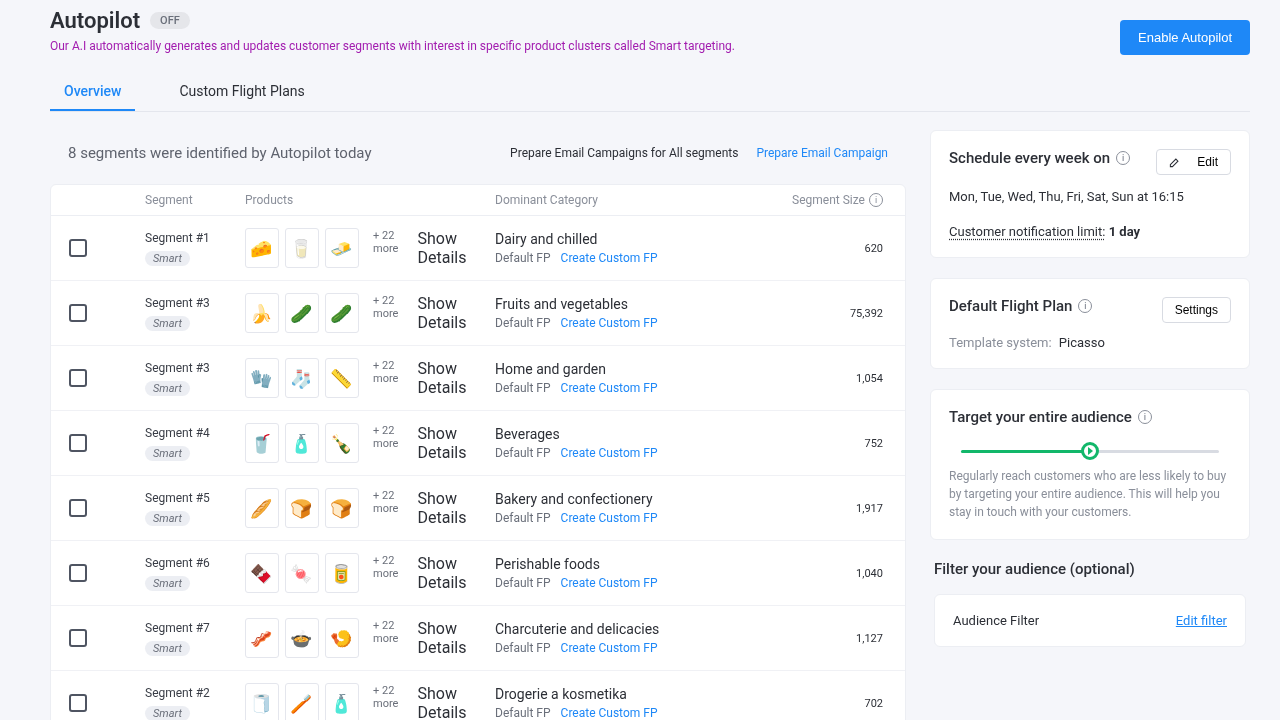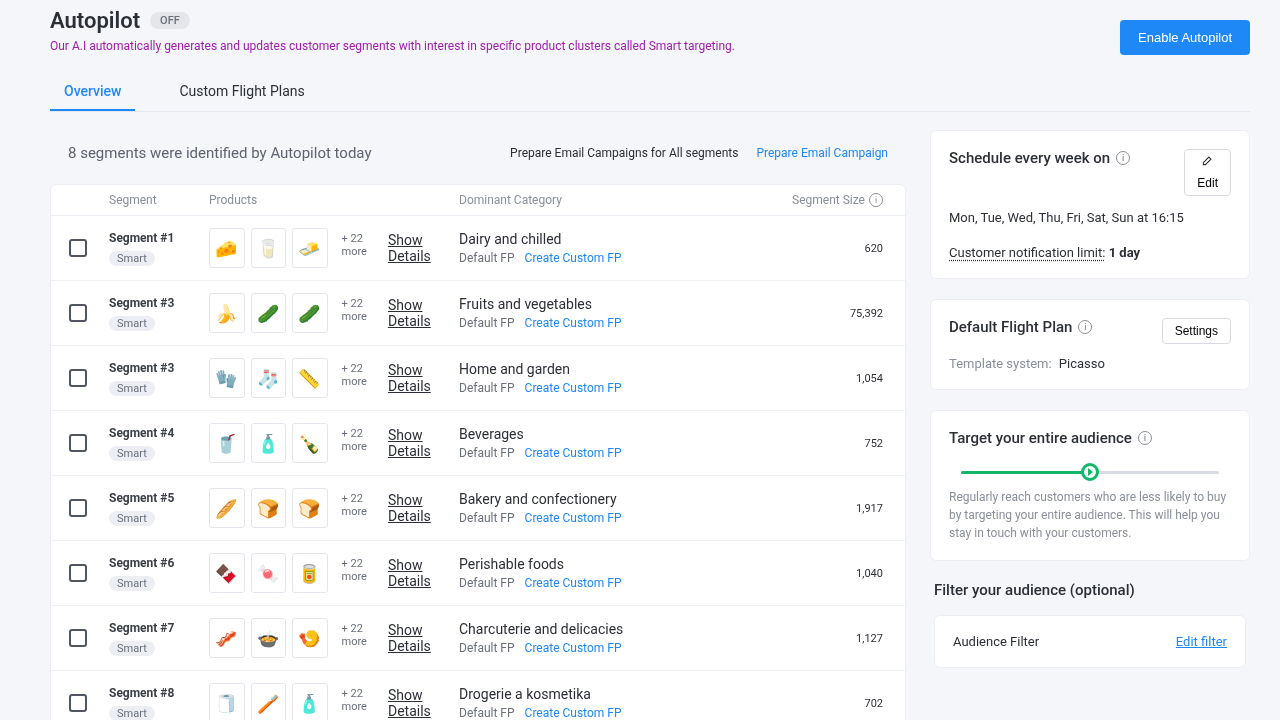--- a/index.html
+++ b/index.html
@@ -18,43 +18,43 @@
 .main-row { display: flex; gap: 24px; margin-top: 18px; align-items: flex-start; }
 .main-col { flex: 1; background: #fff; border: 1px solid #eceef3; border-radius: 6px; }
 .side-col { width: 320px; display: flex; flex-direction: column; gap: 20px; }
 .list-header { display: flex; justify-content: space-between; padding: 14px 18px 22px 18px; }
 .list-header-title { font-size: 15px; color: #5f636e; }
 .list-header-right { display: flex; gap: 18px; align-items: center; font-size: 12px; }
 .prep-all { color: #2c2f36; }
 .prep-link { color: #1e88f7; cursor: pointer; }
 .thead { display: flex; padding: 8px 18px; color: #8a8f9a; font-size: 12px; border-bottom: 1px solid #eceef3; }
 .col-chk { width: 40px; }
-.col-seg { width: 100px; }
+.col-seg { width: 100px; margin-left: 36px; }
 .col-prod { width: 250px; }
 .col-cat { flex: 1; }
 .col-size { width: 100px; text-align: right; padding-right: 4px; display: flex; align-items: center; justify-content: flex-end; gap: 4px; }
 .trow { display: flex; align-items: center; padding: 12px 18px; border-bottom: 1px solid #f0f1f5; }
 .chkbox { width: 18px; height: 18px; border: 2px solid #4f5562; border-radius: 3px; cursor: pointer; }
-.seg-name { font-size: 12px; color: #3a3e47; font-weight: bold; }
-.smart-badge { display: inline-block; background: #eceef3; color: #6a6f7a; border-radius: 10px; padding: 1px 8px; font-size: 11px; margin-top: 6px; }
+.seg-name { font-size: 12px; color: #3a3e47; }
+.smart-badge { display: inline-block; background: #eceef3; color: #6a6f7a; border-radius: 10px; padding: 1px 8px; font-size: 11px; margin-top: 6px; font-style: italic; }
 .prod-imgs { display: flex; gap: 6px; align-items: center; }
 .prod-img { width: 40px; height: 40px; border: 1px solid #e4e6ed; border-radius: 3px; display: flex; align-items: center; justify-content: center; font-size: 18px; }
 .more-col { display: flex; flex-direction: row; gap: 3px; margin-left: 8px; }
 .more-text { font-size: 11px; color: #6a6f7a; }
-.show-details { font-size: 14px; color: #2c2f36; text-decoration: underline; cursor: pointer; }
+.show-details { font-size: 16px; color: #2c2f36; cursor: pointer; }
 .cat-name { font-size: 14px; color: #2c2f36; margin-bottom: 4px; }
 .fp-row { display: flex; gap: 10px; font-size: 12px; }
 .fp-default { color: #6a6f7a; }
 .fp-link { color: #1e88f7; cursor: pointer; }
 .size-val { font-size: 11px; color: #2c2f36; text-align: right; width: 100%; }
 .card { background: #fff; border: 1px solid #eceef3; border-radius: 6px; padding: 18px; }
 .card-head { display: flex; justify-content: space-between; align-items: flex-start; margin-bottom: 12px; }
 .card-title { font-size: 15px; font-weight: 500; color: #2c2f36; display: flex; align-items: center; gap: 6px; }
 .info-icon { width: 14px; height: 14px; border: 1px solid #8a8f9a; border-radius: 50%; display: inline-flex; align-items: center; justify-content: center; font-size: 9px; color: #8a8f9a; }
-.edit-btn { border: 1px solid #d8dbe2; background: #fff; border-radius: 4px; padding: 5px 12px; font-size: 12px; cursor: pointer; display: flex; align-items: center; gap: 10px; flex-direction: column; }
+.edit-btn { border: 1px solid #d8dbe2; background: #fff; border-radius: 4px; padding: 5px 12px; font-size: 12px; cursor: pointer; display: flex; align-items: center; gap: 17px; }
 .pencil { width: 11px; height: 11px; }
 .card-body { font-size: 13px; color: #2c2f36; line-height: 1.6; }
 .notif-row { margin-top: 16px; font-size: 13px; }
 .notif-label { text-decoration: underline dotted; text-underline-offset: 3px; }
 .template-row { font-size: 13px; color: #8a8f9a; margin-top: 10px; }
 .template-val { color: #2c2f36; margin-left: 4px; }
 .slider-wrap { margin-top: 24px; }
 .slider-track { position: relative; height: 3px; background: #d8dbe2; border-radius: 2px; margin: 0 12px; }
 .slider-fill { position: absolute; left: 0; height: 100%; background: #12b76a; border-radius: 2px; }
 .slider-thumb { position: absolute; top: 50%; width: 18px; height: 18px; border: 3px solid #12b76a; background: #fff; border-radius: 50%; transform: translate(-50%, -50%); display:flex;align-items:center;justify-content:center; }
@@ -316,21 +316,21 @@
     </div>
     <div class="col-size">
                 <div class="size-val">1,127</div>
               </div>
   </div>
             <div class="trow">
     <div class="col-chk">
                 <div class="chkbox"></div>
               </div>
     <div class="col-seg">
-      <div class="seg-name">Segment #8</div>
+      <div class="seg-name">Segment #2</div>
       <span class="smart-badge">Smart</span>
     </div>
     <div class="col-prod">
       <div class="prod-imgs">
         <div class="prod-img">🧻</div>
                   <div class="prod-img">🪥</div>
                   <div class="prod-img">🧴</div>
         <div class="more-col">
           <span class="more-text">+ 22 more</span>
           <span class="show-details">Show Details</span>

